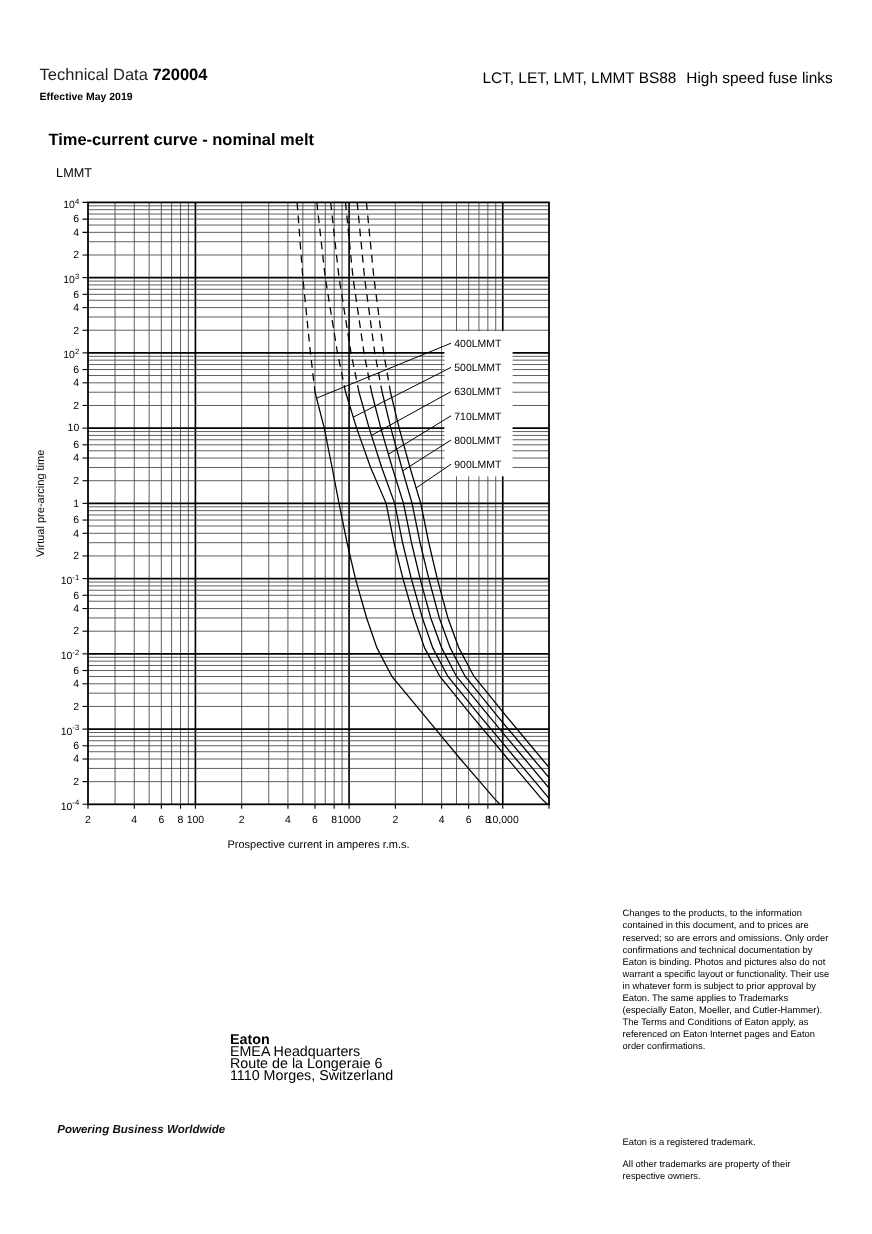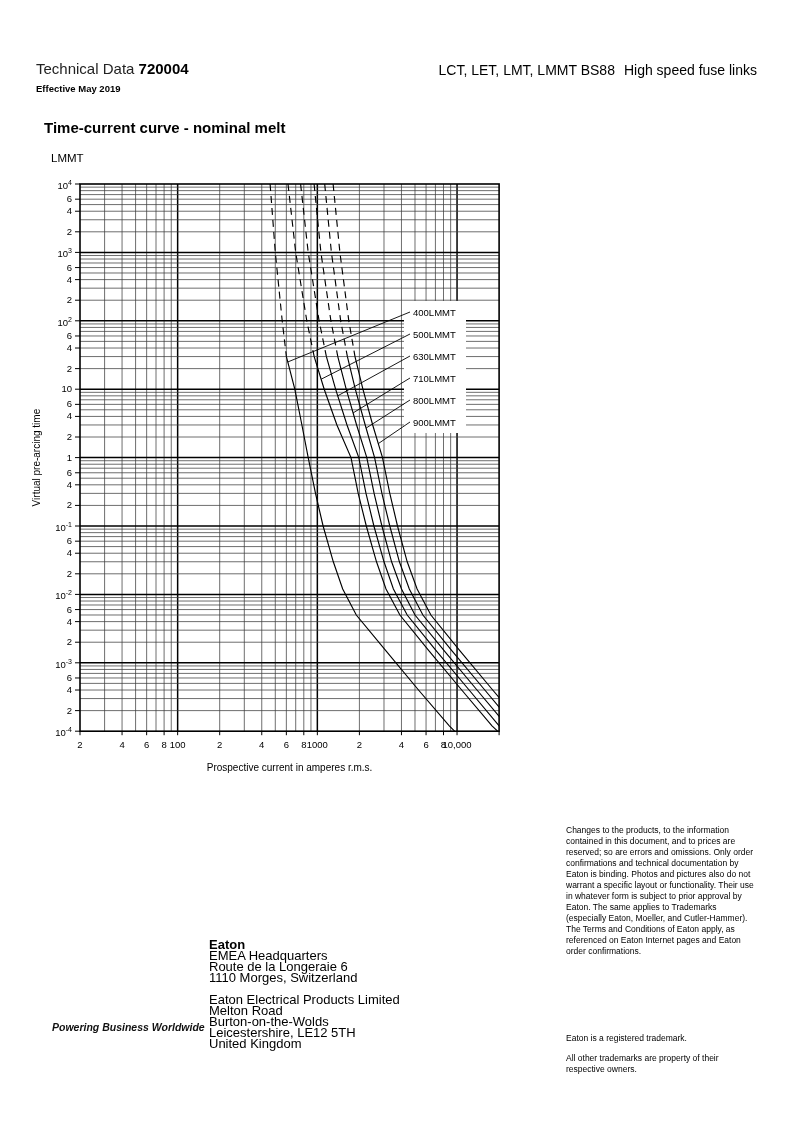--- a/index.html
+++ b/index.html
@@ -279,27 +279,20 @@
     </svg>
 </div>
 
 <div class="abs addr">
   <div class="grp">
       <div class="boldfirst">Eaton</div>
       <div>EMEA Headquarters</div>
       <div>Route de la Longeraie 6</div>
       <div>1110 Morges, Switzerland</div>
     </div>
-  <div class="grp">
-      <div>Eaton Electrical Products Limited</div>
-      <div>Melton Road</div>
-      <div>Burton-on-the-Wolds</div>
-      <div>Leicestershire, LE12 5TH</div>
-      <div>United Kingdom</div>
-    </div>
 </div>
 
 <div class="abs legal">Changes to the products, to the information contained in this document, and to prices are reserved; so are errors and omissions. Only order confirmations and technical documentation by Eaton is binding. Photos and pictures also do not warrant a specific layout or functionality. Their use in whatever form is subject to prior approval by Eaton. The same applies to Trademarks (especially Eaton, Moeller, and Cutler-Hammer). The Terms and Conditions of Eaton apply, as referenced on Eaton Internet pages and Eaton order confirmations.</div>
 <div class="abs tm1">Eaton is a registered trademark.</div>
 <div class="abs tm2">All other trademarks are property of their respective owners.</div>
 
 <div class="abs logo">
   <div class="logo-tagline">Powering Business Worldwide</div>
 </div>
 

